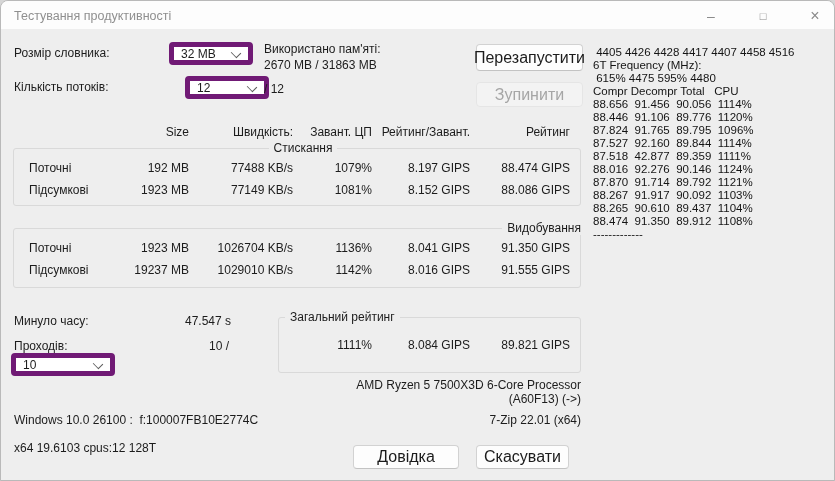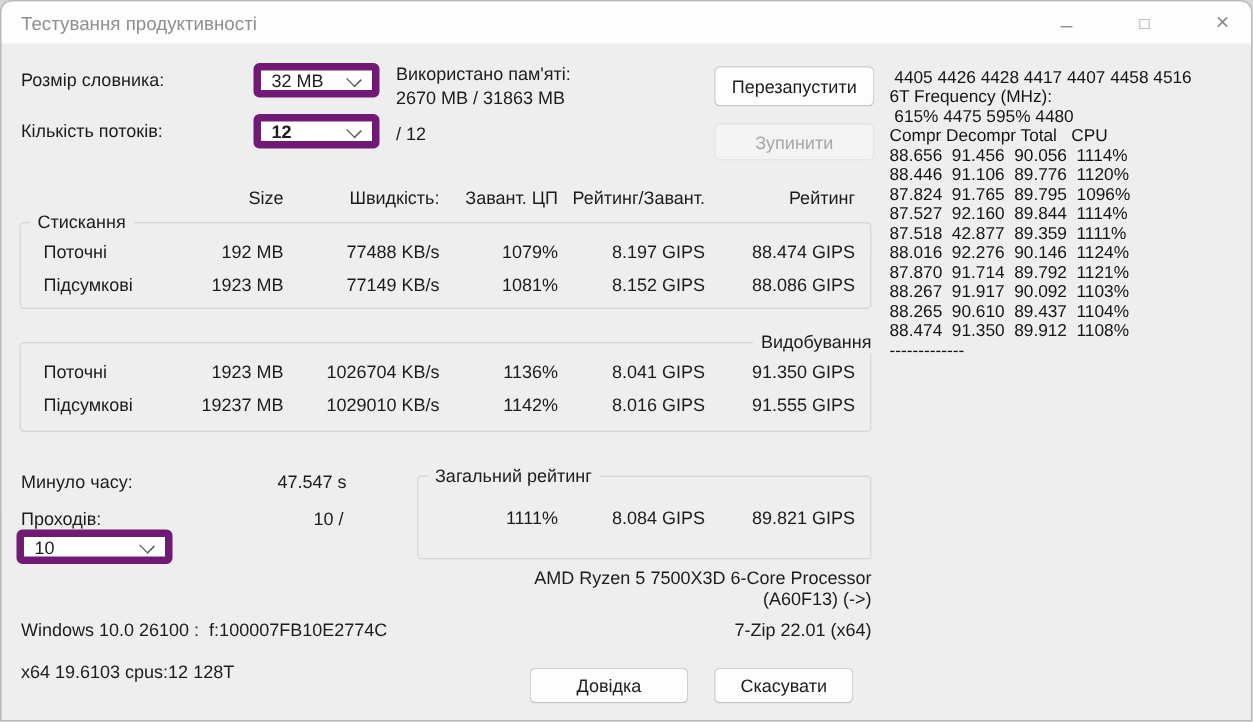--- a/index.html
+++ b/index.html
@@ -57,21 +57,21 @@
     transform: rotate(45deg) scale(1, 0.85);
   }
 
   .btn {
     position: absolute;
     background: #fdfdfd;
     border: 1px solid #d2d2d2;
     border-bottom-color: #c3c3c3;
     border-radius: 4px;
     font-family: "Liberation Sans", sans-serif;
-    font-size: 12px; color: #1c1c1c;
+    font-size: 16px; color: #1c1c1c;
     display: flex; align-items: center; justify-content: center;
   }
   .btn.disabled {
     background: #f3f3f3;
     border-color: #e5e5e5;
     color: #a6a6a6;
   }
 
   fieldset.groupbox {
     position: absolute;
@@ -116,21 +116,21 @@
   <span class="label" style="left:13px; top:45px;">Розмір словника:</span>
   <div class="combo" style="left:168px; top:41px; width:84px;">
     <span class="combo-text">32 MB</span>
     <span class="chevron"></span>
   </div>
   <span class="label" style="left:263px; top:41px;">Використано пам'яті:</span>
   <span class="label" style="left:263px; top:57px;">2670 MB / 31863 MB</span>
   <button class="btn" style="left:475px; top:43px; width:107px; height:27px;">Перезапустити</button>
 
   <span class="label" style="left:13px; top:79px;">Кількість потоків:</span>
-  <div class="combo" style="left:168px; top:75px; width:84px;font-weight:bold;">
+  <div class="combo" style="left:184px; top:75px; width:84px;">
     <span class="combo-text">12</span>
     <span class="chevron"></span>
   </div>
   <span class="label" style="left:263px; top:81px;">/ 12</span>
   <button class="btn disabled" style="left:475px; top:81px; width:107px; height:25px;">Зупинити</button>
 
   <div class="cpu-panel">
     <div class="cpu-line"> 4405 4426 4428 4417 4407 4458 4516</div>
     <div class="cpu-line">6T Frequency (MHz):</div>
     <div class="cpu-line"> 615% 4475 595% 4480</div>
@@ -150,21 +150,21 @@
 
   <div class="bench-grid" style="top:124px;">
     <span class="l"></span>
     <span class="c">Size</span>
     <span class="c">Швидкість:</span>
     <span class="c">Завант. ЦП</span>
     <span class="c">Рейтинг/Завант.</span>
     <span class="c">Рейтинг</span>
   </div>
 
-  <fieldset class="groupbox" style="left:12px; top:140px; width:568px; height:65px;">
+  <fieldset class="groupbox" style="left:12px; top:140px; width:568px; height:65px;text-align:center;">
     <legend>Стискання</legend>
   </fieldset>
   <div class="bench-grid" style="top:160px;">
     <span class="l">Поточні</span>
     <span class="c">192 MB</span>
     <span class="c">77488 KB/s</span>
     <span class="c">1079%</span>
     <span class="c">8.197 GIPS</span>
     <span class="c">88.474 GIPS</span>
   </div>

